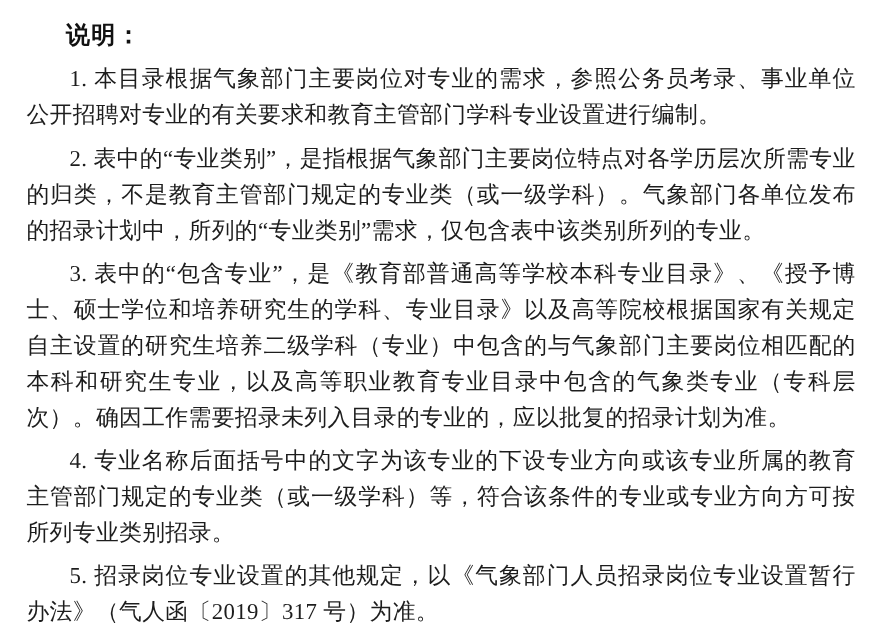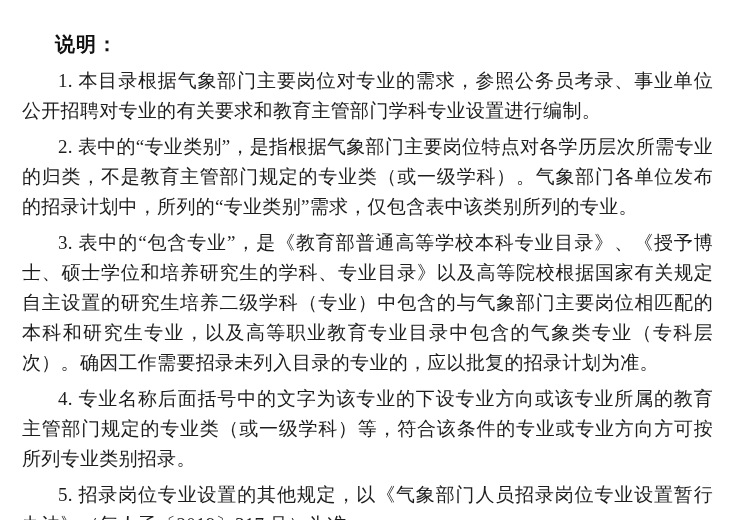--- a/index.html
+++ b/index.html
@@ -9,21 +9,21 @@
   }
   body {
     width: 735px;
     height: 520px;
     overflow: hidden;
   }
   .page {
     box-sizing: border-box;
     width: 735px;
     height: 520px;
-    padding: 30px 22px 0 22px;
+    padding: 16px 22px 0 22px;
     background: #ffffff;
     color: #1d1d1d;
     font-family: "Liberation Serif", "DejaVu Serif", serif;
   }
   .heading {
     font-family: "Liberation Sans", "DejaVu Sans", sans-serif;
     font-weight: 700;
     font-size: 20px;
     line-height: 24px;
     letter-spacing: 1px;

